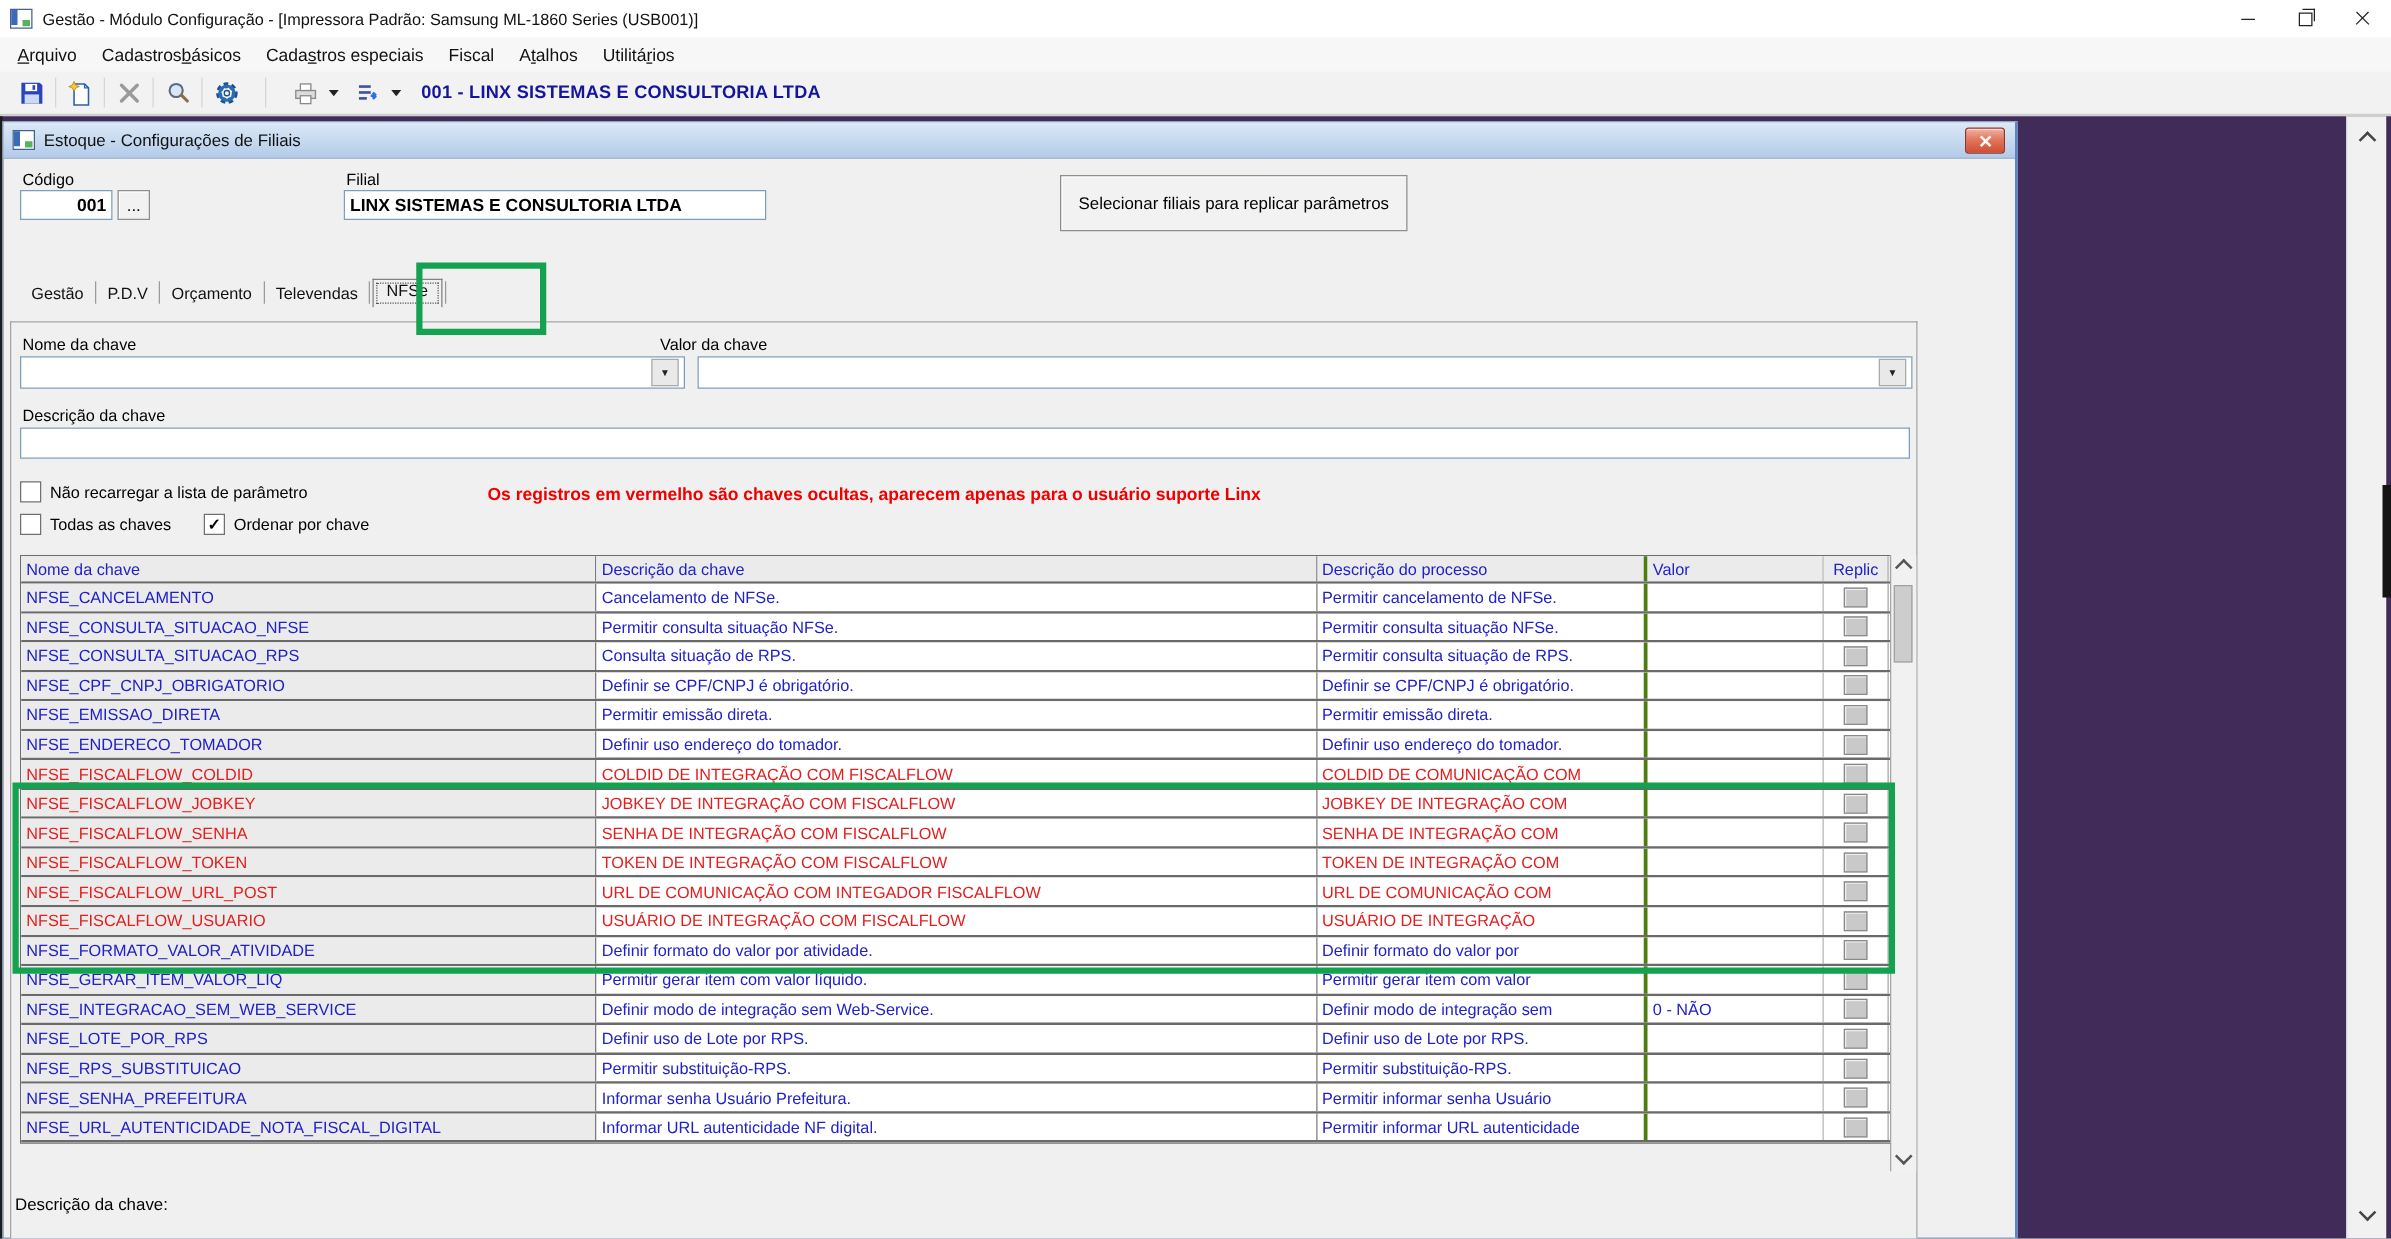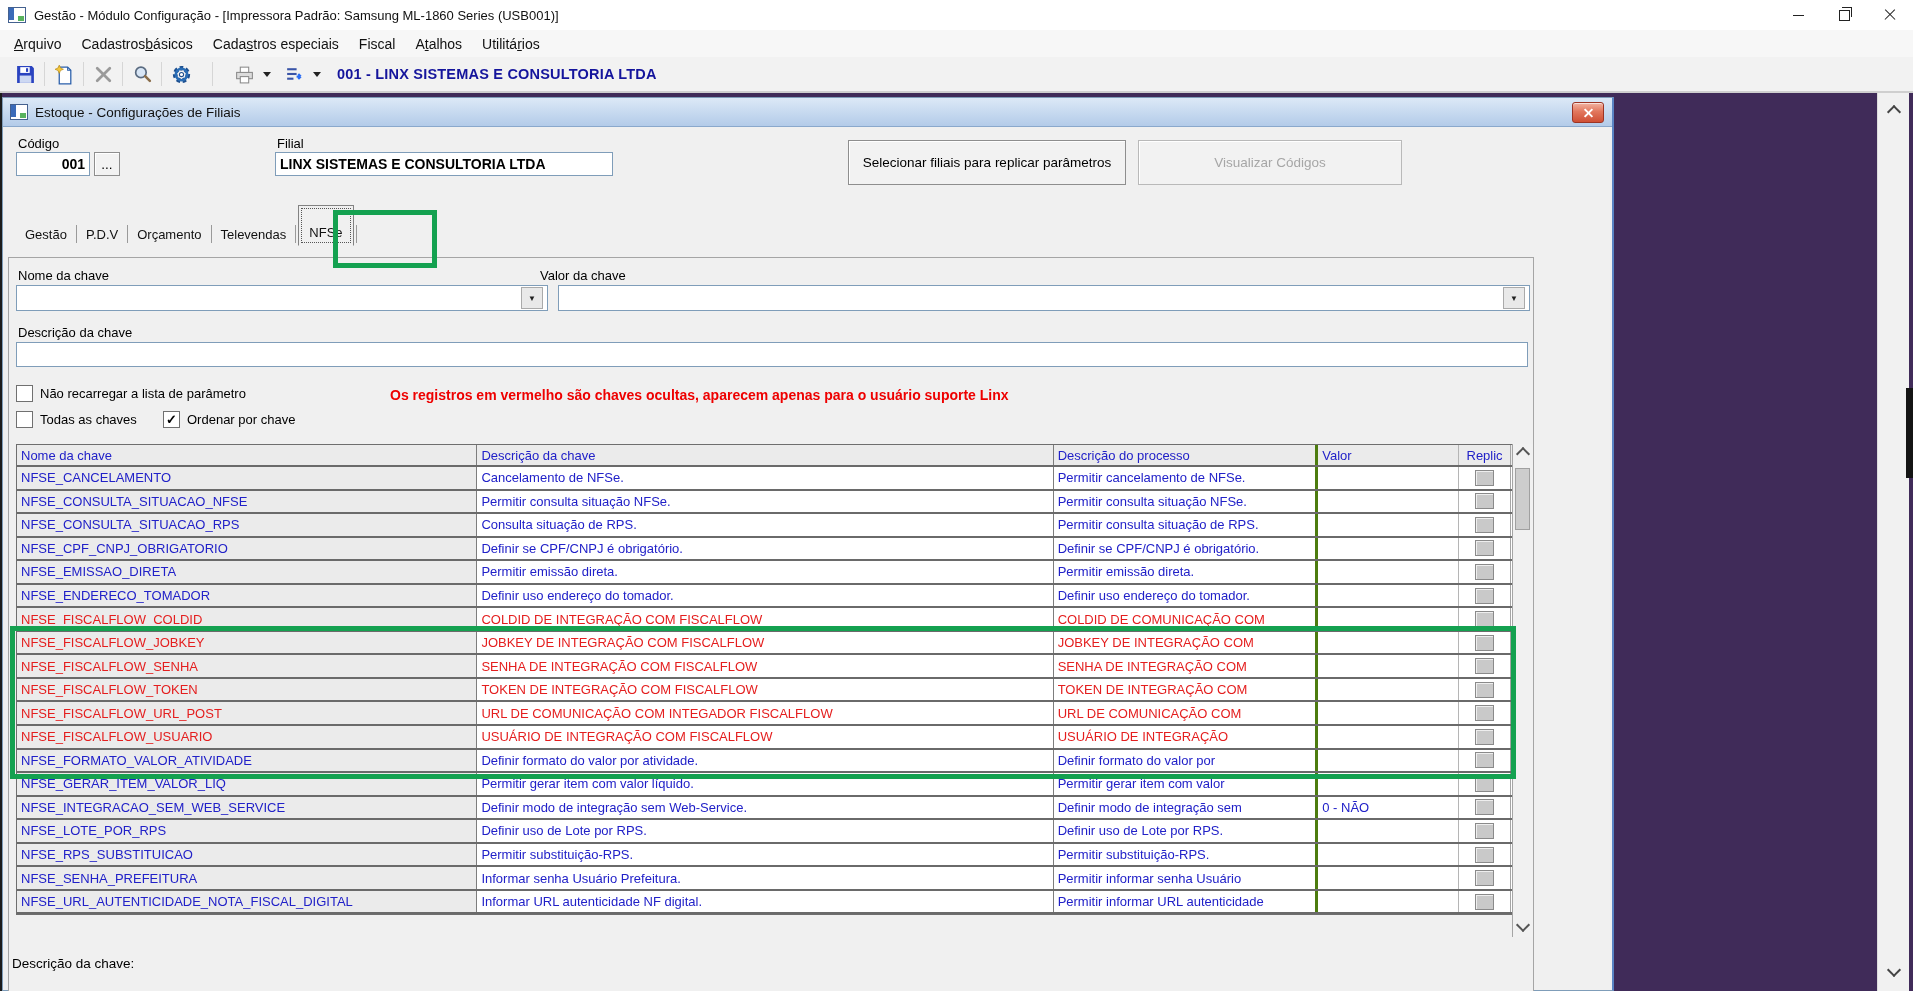--- a/index.html
+++ b/index.html
@@ -50,21 +50,21 @@
 
   .lbl{position:absolute;color:#000;}
   .field{position:absolute;background:#fff;border:1px solid #7f9db9;box-sizing:border-box;display:flex;align-items:center;padding:0 4px;}
   .field.bold{font-weight:bold;font-size:14px;}
   .btn3d{position:absolute;background:#f2f2f2;border:1px solid #8e8e8e;box-shadow:inset 1px 1px 0 #fff;display:flex;align-items:center;justify-content:center;box-sizing:border-box;font-size:13.5px;color:#000;}
   .btn3d.disabled{color:#a6a6a6;border-color:#b9b9b9;}
 
   .tabs{position:absolute;left:16px;top:219px;height:27px;display:flex;align-items:flex-end;font-size:13px;}
   .tab{padding:0 9px 4px 9px;color:#111;}
   .tabsep{width:1px;height:18px;background:#9a9a9a;margin-bottom:3px;}
-  .tab.selected{border:1px solid #828282;border-bottom-color:#f0f0f0;background:#f0f0f0;padding:19px 10px 5px 10px;margin:0 2px;outline:1px dotted #555;outline-offset:-4px;}
+  .tab.selected{border:1px solid #828282;border-bottom-color:#f0f0f0;background:#f0f0f0;padding:1px 10px 5px 10px;margin:0 2px;outline:1px dotted #555;outline-offset:-4px;}
 
   .panel{position:absolute;left:8px;top:257px;width:1526px;height:734px;border:1px solid #a5a5a5;border-bottom:none;background:#f0f0f0;box-sizing:border-box;}
 
   .combo .ddbtn{margin-left:auto;width:20px;height:20px;background:#e9e9e9;border:1px solid #aaa;display:flex;align-items:center;justify-content:center;font-size:8px;color:#222;}
 
   .cb{position:absolute;display:flex;align-items:center;}
   .cb .box{width:15px;height:15px;background:#fff;border:1px solid #707070;margin-right:7px;display:flex;align-items:center;justify-content:center;font-weight:bold;font-size:13px;color:#000;}
   .warning{position:absolute;color:#ee0000;font-weight:bold;font-size:14px;}
 
   
@@ -198,21 +198,20 @@
     </div>
   </div>
 
   <div class="lbl" style="left:18px;top:136px;">Código</div>
   <div class="field bold" style="left:16px;top:152px;width:74px;height:24px;justify-content:flex-end;">001</div>
   <div class="btn3d" style="left:94px;top:152px;width:26px;height:24px;">...</div>
   <div class="lbl" style="left:277px;top:136px;">Filial</div>
   <div class="field bold" style="left:275px;top:152px;width:338px;height:24px;">LINX SISTEMAS E CONSULTORIA LTDA</div>
 
   <div class="btn3d" style="left:848px;top:140px;width:278px;height:45px;">Selecionar filiais para replicar parâmetros</div>
-  <div class="btn3d disabled" style="left:1138px;top:140px;width:264px;height:45px;">Visualizar Códigos</div>
 
   <div class="tabs" id="tabs">
       <div class="tab">Gestão</div>
       <div class="tabsep"></div>
       <div class="tab">P.D.V</div>
       <div class="tabsep"></div>
       <div class="tab">Orçamento</div>
       <div class="tabsep"></div>
       <div class="tab">Televendas</div>
       <div class="tabsep"></div>
@@ -220,21 +219,21 @@
       <div class="tabsep"></div>
     </div>
 
   <div class="panel"></div>
 
   <div class="lbl" style="left:18px;top:268px;">Nome da chave</div>
   <div class="field combo" style="left:16px;top:285px;width:532px;height:26px;">
     <span></span>
     <span class="ddbtn">▼</span>
   </div>
-  <div class="lbl" style="left:540px;top:268px;text-align:center;">Valor da chave</div>
+  <div class="lbl" style="left:528px;top:268px;text-align:center;">Valor da chave</div>
   <div class="field combo" style="left:558px;top:285px;width:972px;height:26px;">
     <span></span>
     <span class="ddbtn">▼</span>
   </div>
   <div class="lbl" style="left:18px;top:325px;">Descrição da chave</div>
   <div class="field" style="left:16px;top:342px;width:1512px;height:25px;"></div>
 
   <div class="cb" style="left:16px;top:385px;">
     <span class="box" id="cb0"></span>
     <span>Não recarregar a lista de parâmetro</span>

